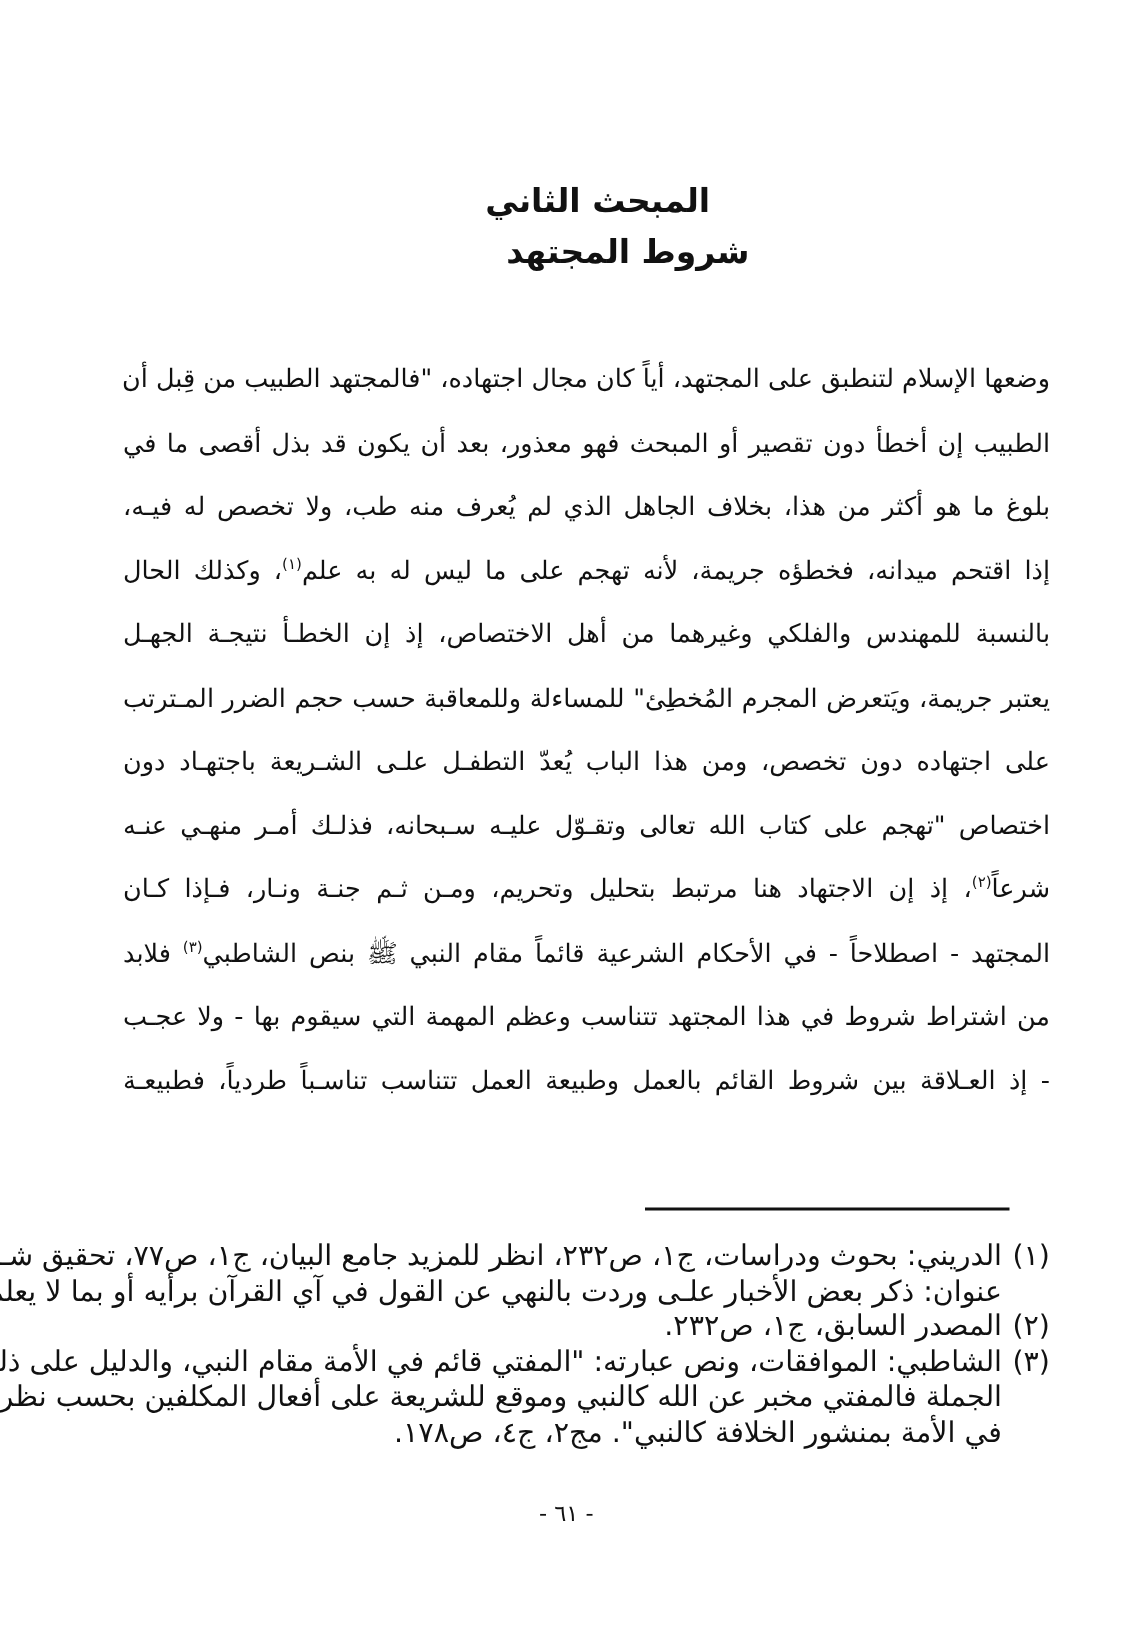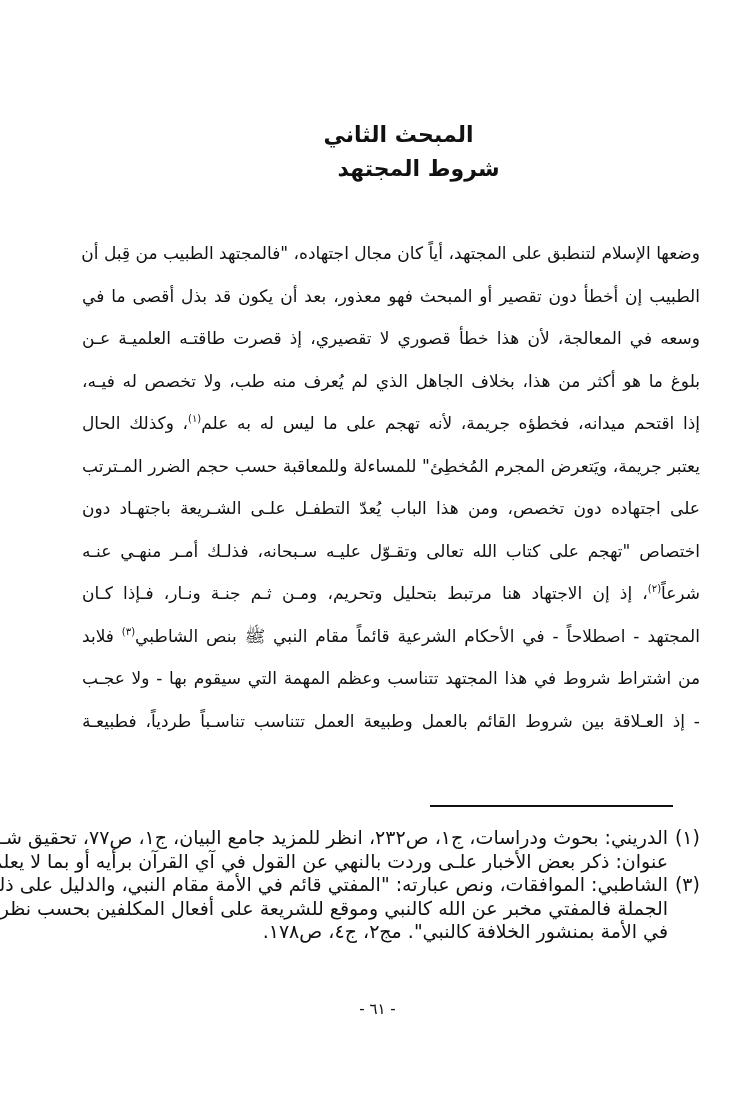--- a/index.html
+++ b/index.html
@@ -44,25 +44,25 @@
 <body>
 
 <div class="page">
 
   <div class="title t1">المبحث الثاني</div>
   <div class="title t2">شروط المجتهد</div>
 
   <div class="body-text">
     <div class="line">وضعها الإسلام لتنطبق على المجتهد، أياً كان مجال اجتهاده، "فالمجتهد الطبيب من قِبل أن</div>
     <div class="line">الطبيب إن أخطأ دون تقصير أو المبحث فهو معذور، بعد أن يكون قد بذل أقصى ما في</div>
-    <div class="line">وسعه في المعالجة، لأن هذا خطأ قصوري لا تقصيري، إذ قصرت طاقتـه العلميـة عـن</div>
     <div class="line">بلوغ ما هو أكثر من هذا، بخلاف الجاهل الذي لم يُعرف منه طب، ولا تخصص له فيـه،</div>
     <div class="line">
       <span>إذا اقتحم ميدانه، فخطؤه جريمة، لأنه تهجم على ما ليس له به علم</span><sup>(١)</sup><span>، وكذلك الحال</span>
     </div>
+    <div class="line">بالنسبة للمهندس والفلكي وغيرهما من أهل الاختصاص، إذ إن الخطـأ نتيجـة الجهـل</div>
     <div class="line">يعتبر جريمة، ويَتعرض المجرم المُخطِئ" للمساءلة وللمعاقبة حسب حجم الضرر المـترتب</div>
     <div class="line">على اجتهاده دون تخصص، ومن هذا الباب يُعدّ التطفـل علـى الشـريعة باجتهـاد دون</div>
     <div class="line">اختصاص "تهجم على كتاب الله تعالى وتقـوّل عليـه سـبحانه، فذلـك أمـر منهـي عنـه</div>
     <div class="line">
       <span>شرعاً</span><sup>(٢)</sup><span>، إذ إن الاجتهاد هنا مرتبط بتحليل وتحريم، ومـن ثـم جنـة ونـار، فـإذا كـان</span>
     </div>
     <div class="line">
       <span>المجتهد - اصطلاحاً - في الأحكام الشرعية قائماً مقام النبي ﷺ بنص الشاطبي</span><sup>(٣)</sup> <span>فلابد</span>
     </div>
     <div class="line">من اشتراط شروط في هذا المجتهد تتناسب وعظم المهمة التي سيقوم بها - ولا عجـب</div>
@@ -70,20 +70,23 @@
   </div>
 
   <div class="separator"></div>
 
   <div class="footnotes">
     <div class="fn-line just">
       <span class="fn-num">(١)</span><span>الدريني: بحوث ودراسات، ج١، ص٢٣٢، انظر للمزيد جامع البيان، ج١، ص٧٧، تحقيق شـاكر تحـت</span>
     </div>
     <div class="fn-line indent">عنوان: ذكر بعض الأخبار علـى وردت بالنهي عن القول في آي القرآن برأيه أو بما لا يعلم.</div>
 
+    <div class="fn-line">
+      <span class="fn-num">(٢)</span><span>المصدر السابق، ج١، ص٢٣٢.</span>
+    </div>
 
     <div class="fn-line just">
       <span class="fn-num">(٣)</span><span>الشاطبي: الموافقات، ونص عبارته: "المفتي قائم في الأمة مقام النبي، والدليل على ذلك أمـور ... وعلـى</span>
     </div>
     <div class="fn-line indent just">الجملة فالمفتي مخبر عن الله كالنبي وموقع للشريعة على أفعال المكلفين بحسب نظره كالنبي، ونـافذ أمـره</div>
     <div class="fn-line indent">في الأمة بمنشور الخلافة كالنبي". مج٢، ج٤، ص١٧٨.</div>
   </div>
 
   <div class="page-number">- ٦١ -</div>
 </div>

